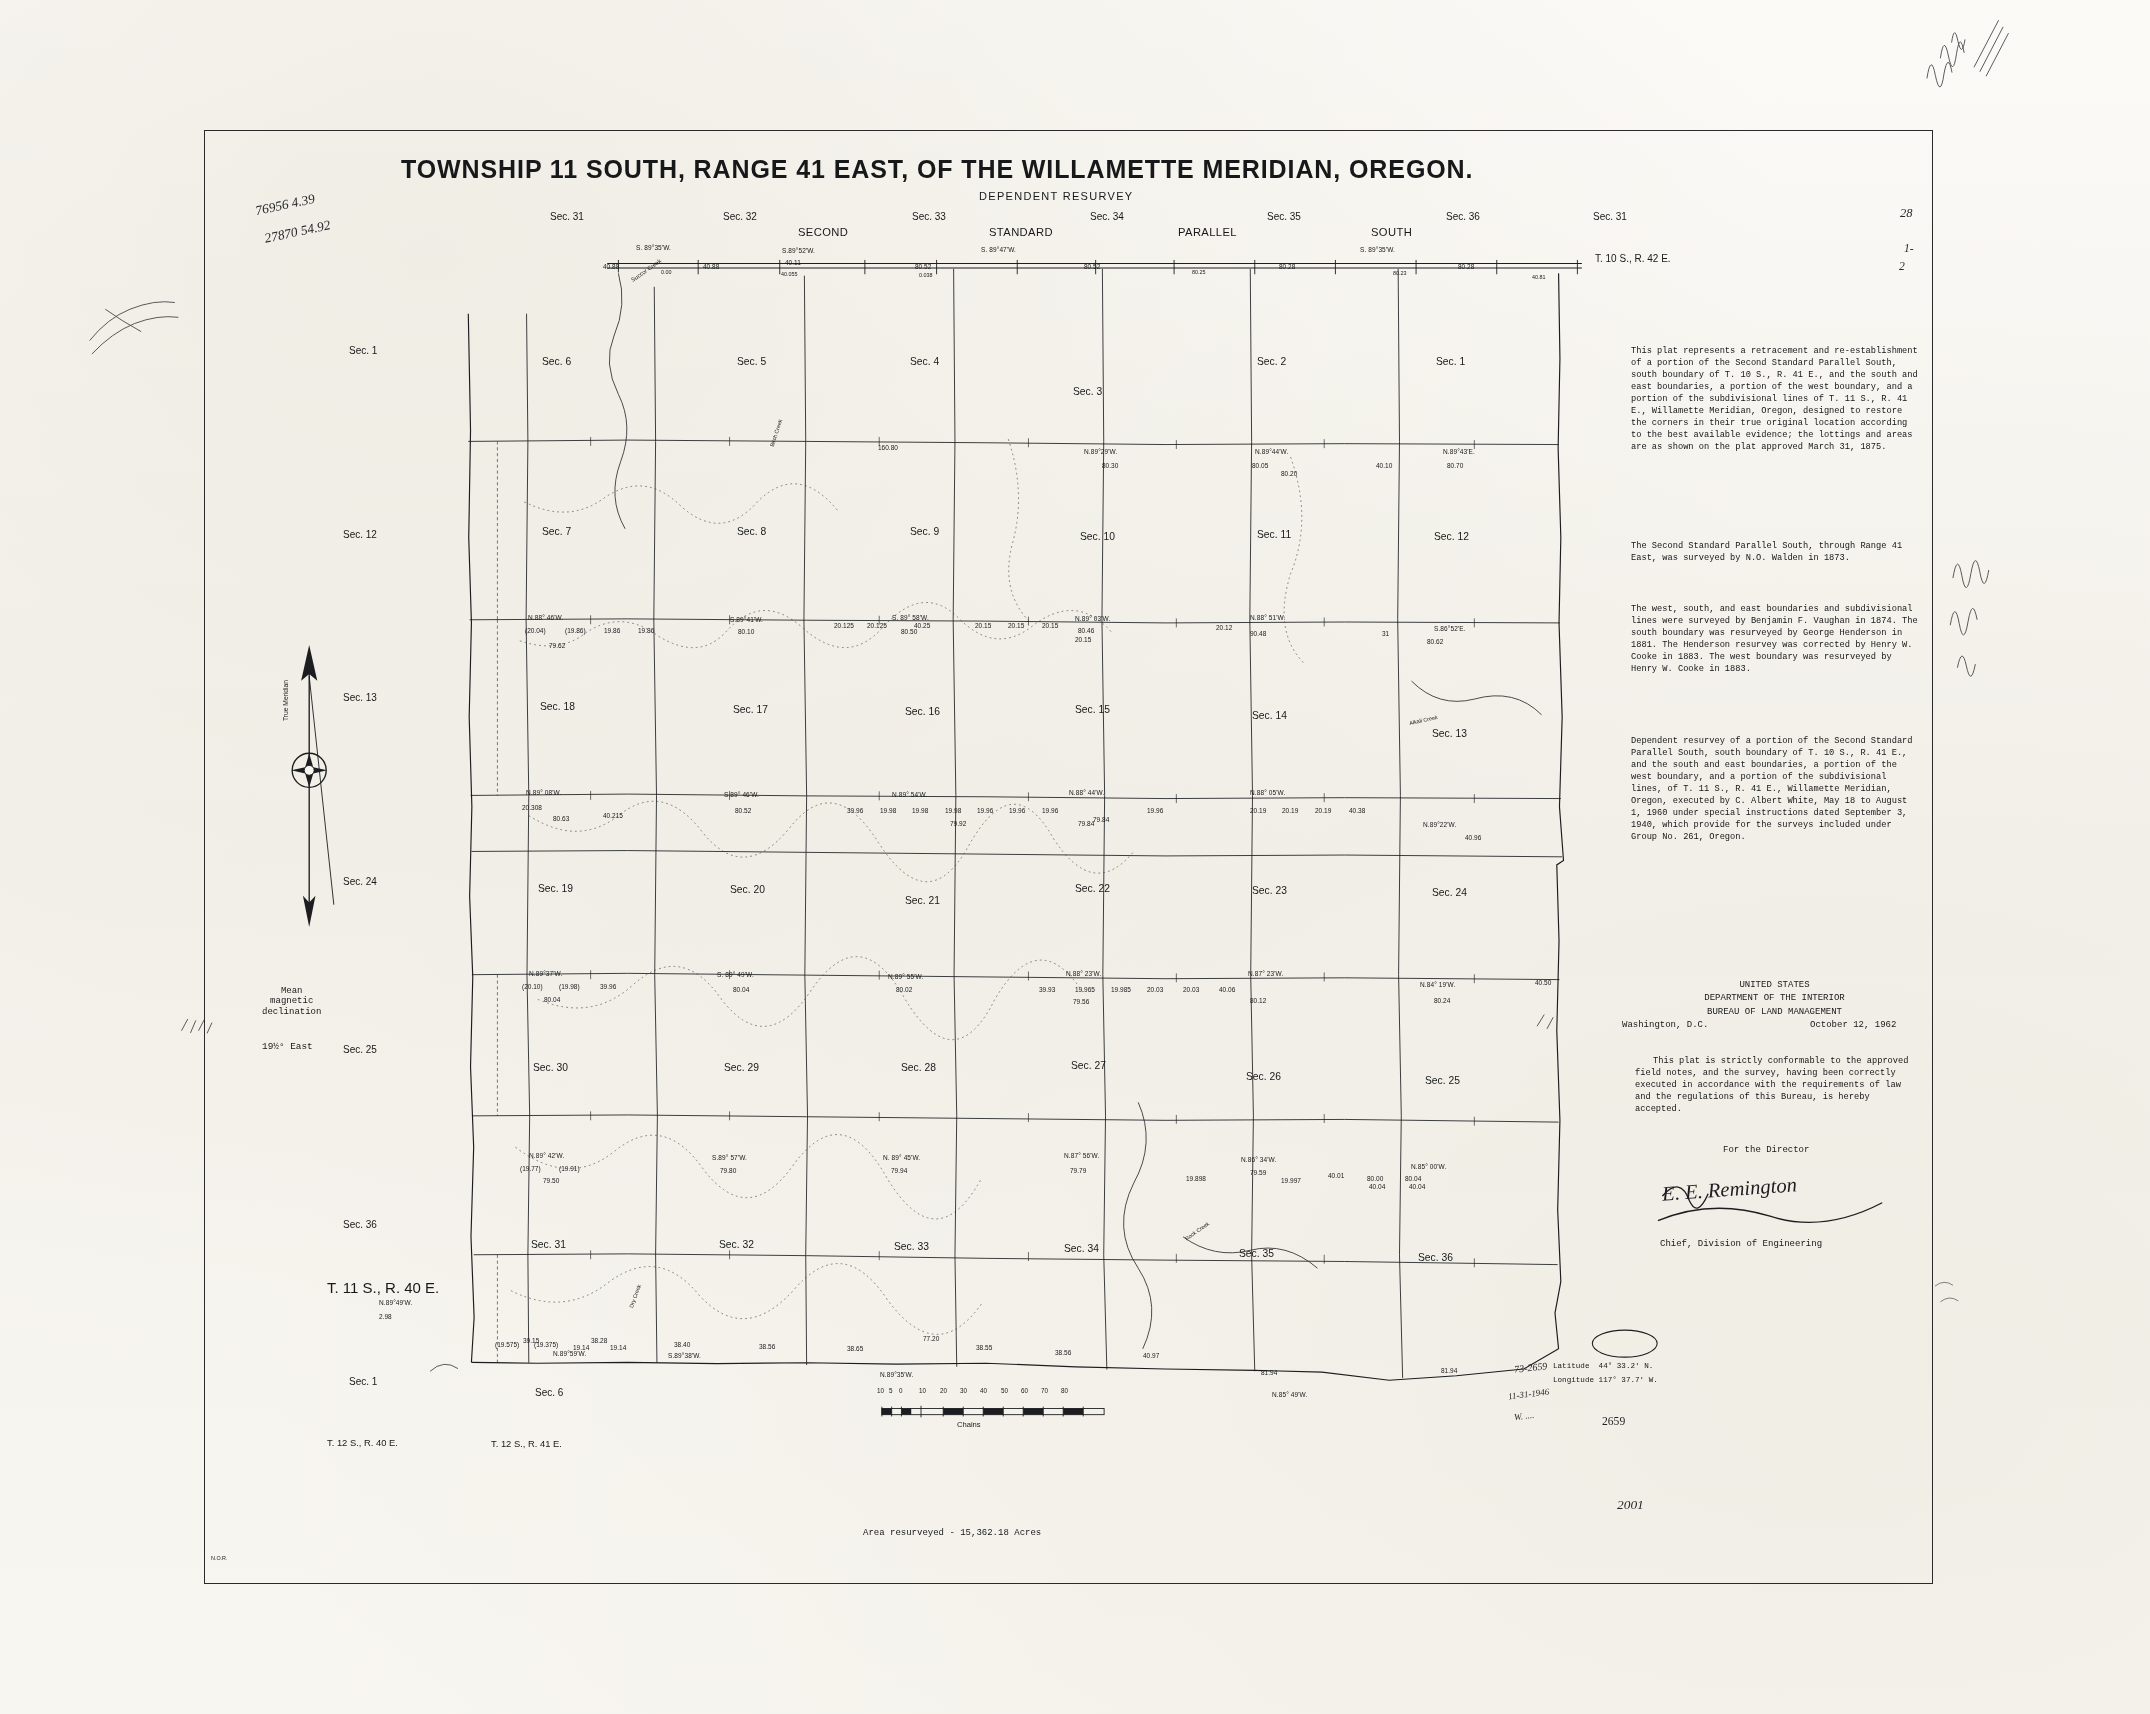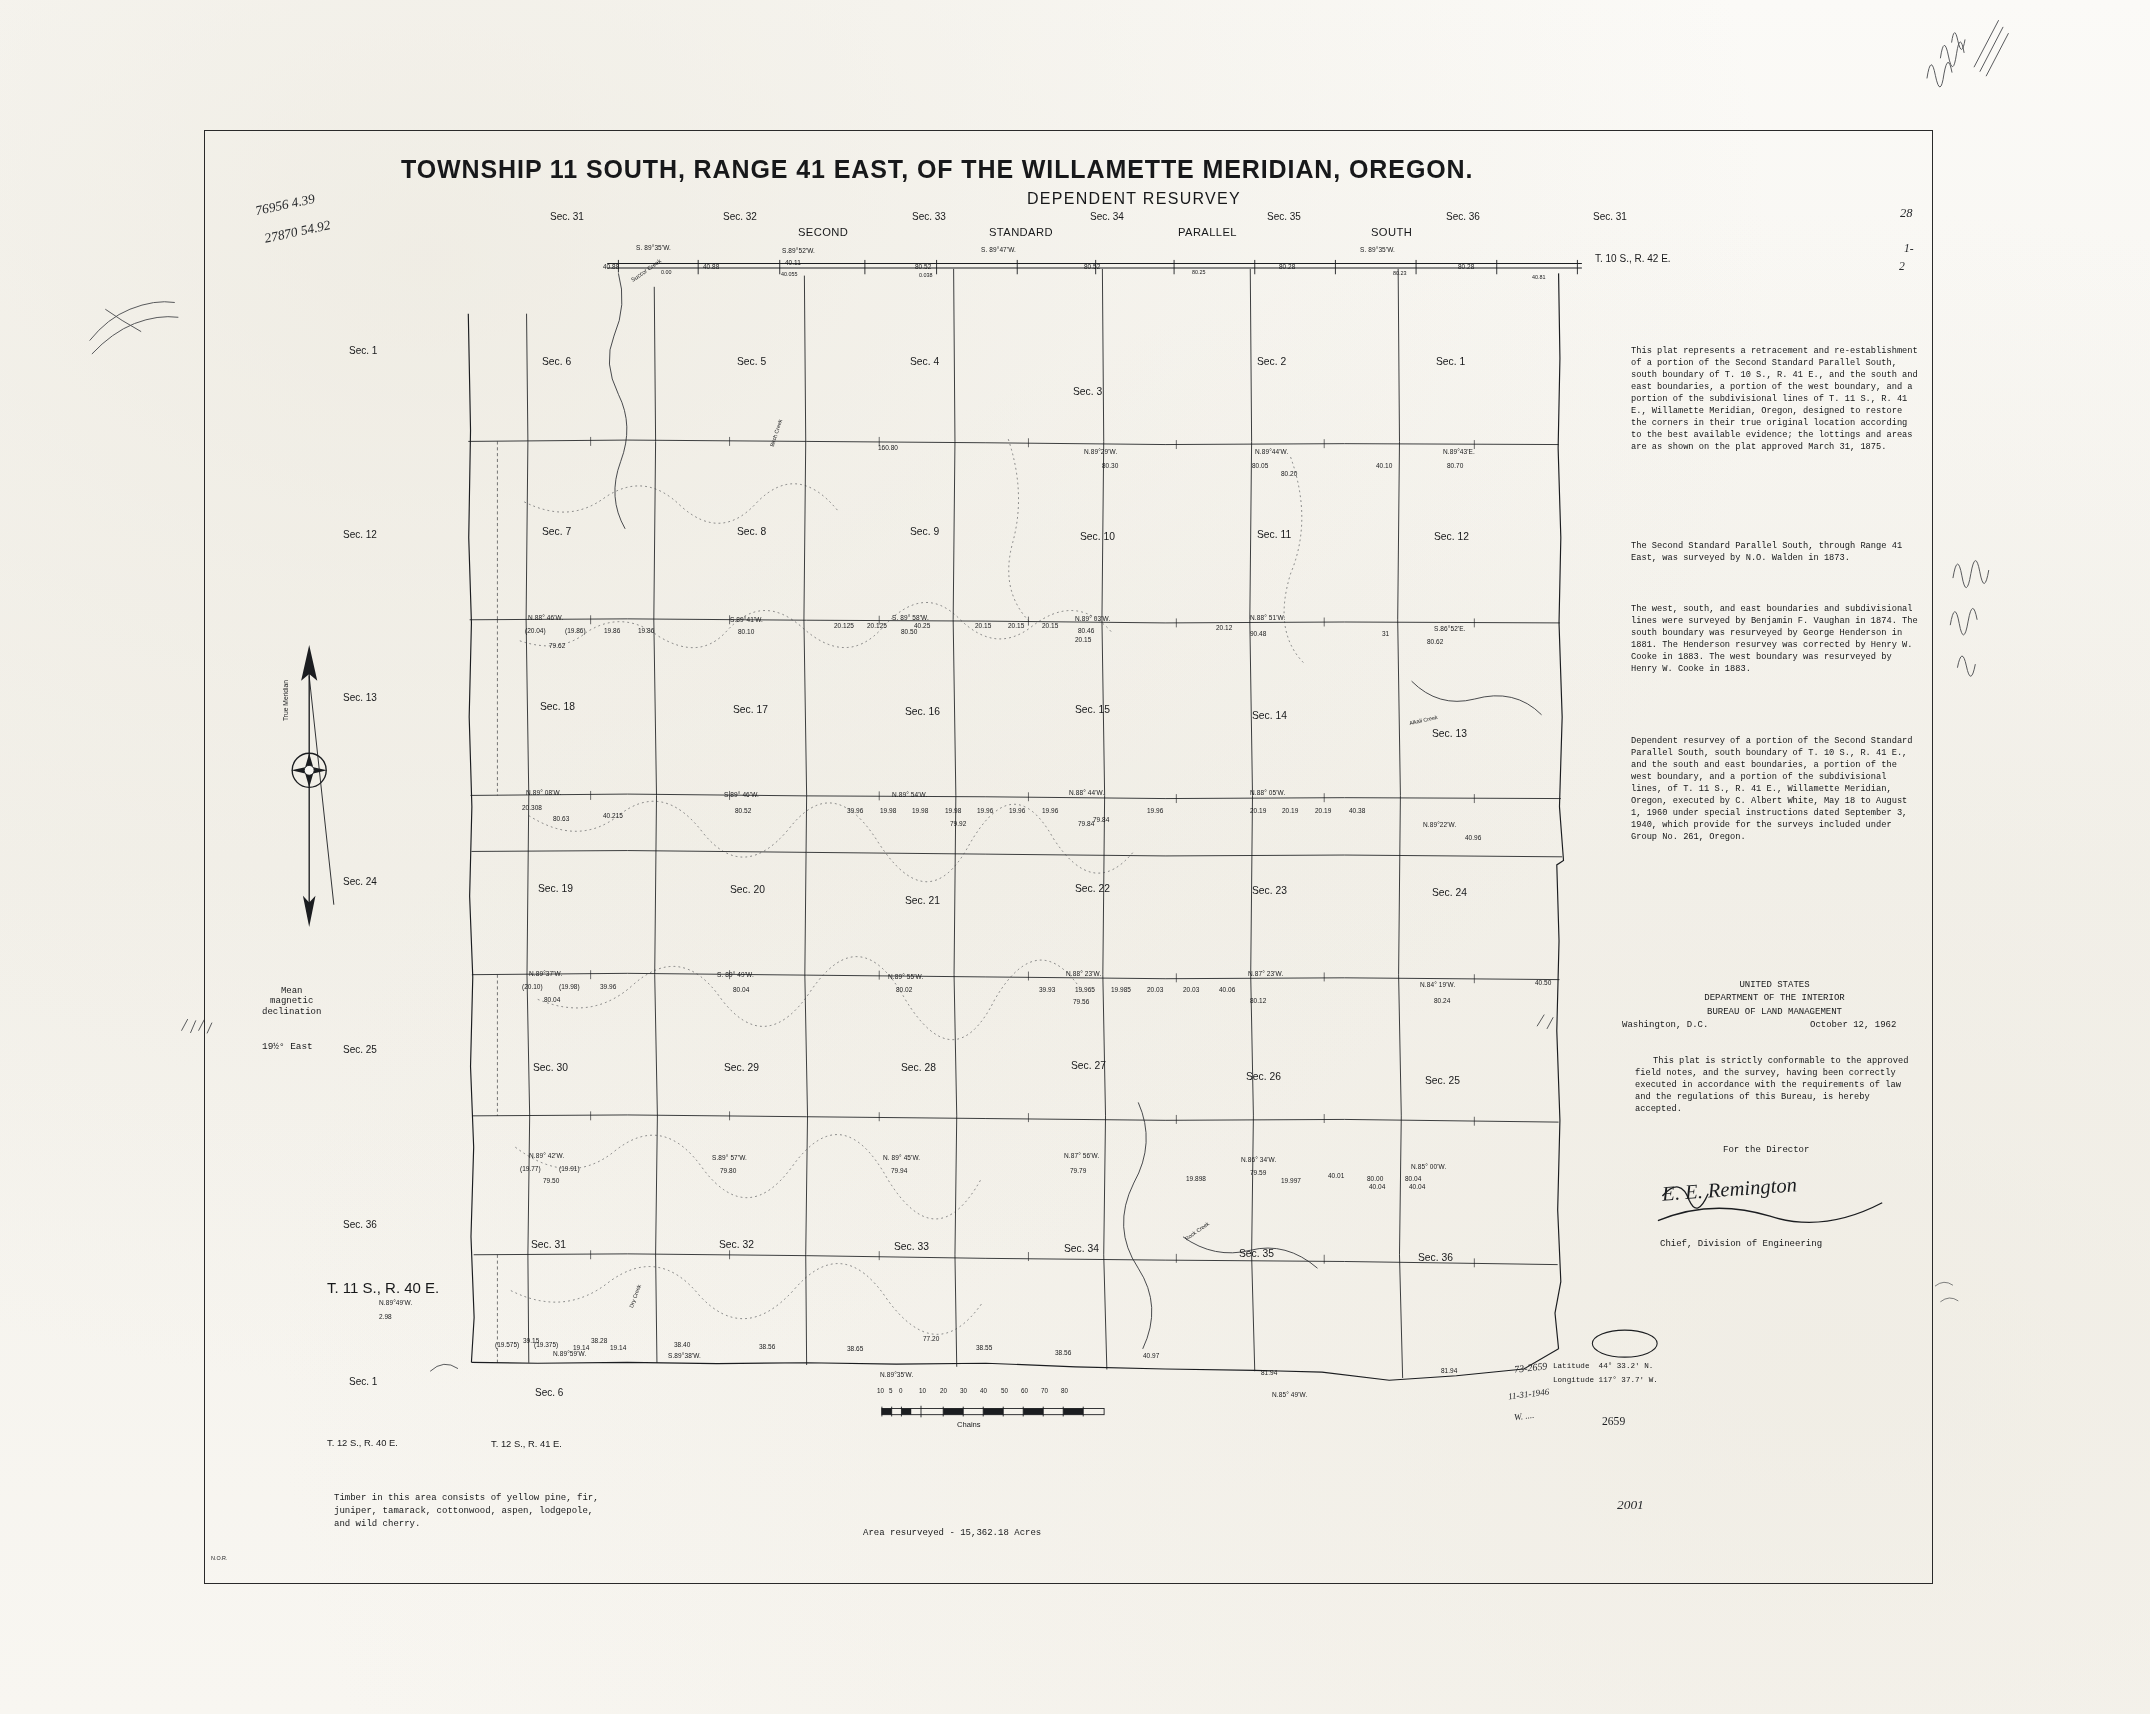--- a/index.html
+++ b/index.html
@@ -43,23 +43,22 @@
     white-space: pre;
     color: #17181a;
     line-height: 1.15;
   }
   .title {
     font-size: 25px;
     font-weight: bold;
     letter-spacing: 0.9px;
   }
   .subtitle {
-    font-size: 16px;
+    font-size: 11px;
     letter-spacing: 1.3px;
-    margin-left: 48px;
   }
   .sec-label-outer {
     font-size: 10px;
   }
   .sec-label {
     font-size: 10.3px;
   }
   .tiny {
     font-size: 6.3px;
   }
@@ -635,21 +634,18 @@
 
   <div class="txt" style="left:1723px; top:1145px; font-family:'Liberation Mono',monospace; font-size:9px;">For the Director</div>
 
   <div class="txt signature" style="left:1662px; top:1178px;">E. E. Remington</div>
   <svg class="deco-svg" width="314" height="72" style="left:1631px; top:1169px;" viewBox="0 0 700 160">
     <path d="M60,115 q120,-50 250,-10 q120,38 250,-30" fill="none" stroke="#1b1d20" stroke-width="3"></path>
     <path d="M70,60 q40,-45 60,10 q18,40 42,-15" fill="none" stroke="#1b1d20" stroke-width="3"></path>
   </svg>
   <div class="txt" style="left:1660px; top:1239px; font-family:'Liberation Mono',monospace; font-size:9px;">Chief, Division of Engineering</div>
 
-  <div class="timber" style="position:absolute; left:334px; top:1492px; width:403px; white-space:pre-line;">Timber in this area consists of yellow pine, fir,
-juniper, tamarack, cottonwood, aspen, lodgepole,
-and wild cherry.</div>
 
   <div class="txt handwriting" style="left:1617px; top:1497px; font-size:13.4px;">2001</div>
 
   <div class="txt tiny2" style="left:211px; top:1555px;">N.O.R.</div>
 </div>
 
 
 </body></html>

